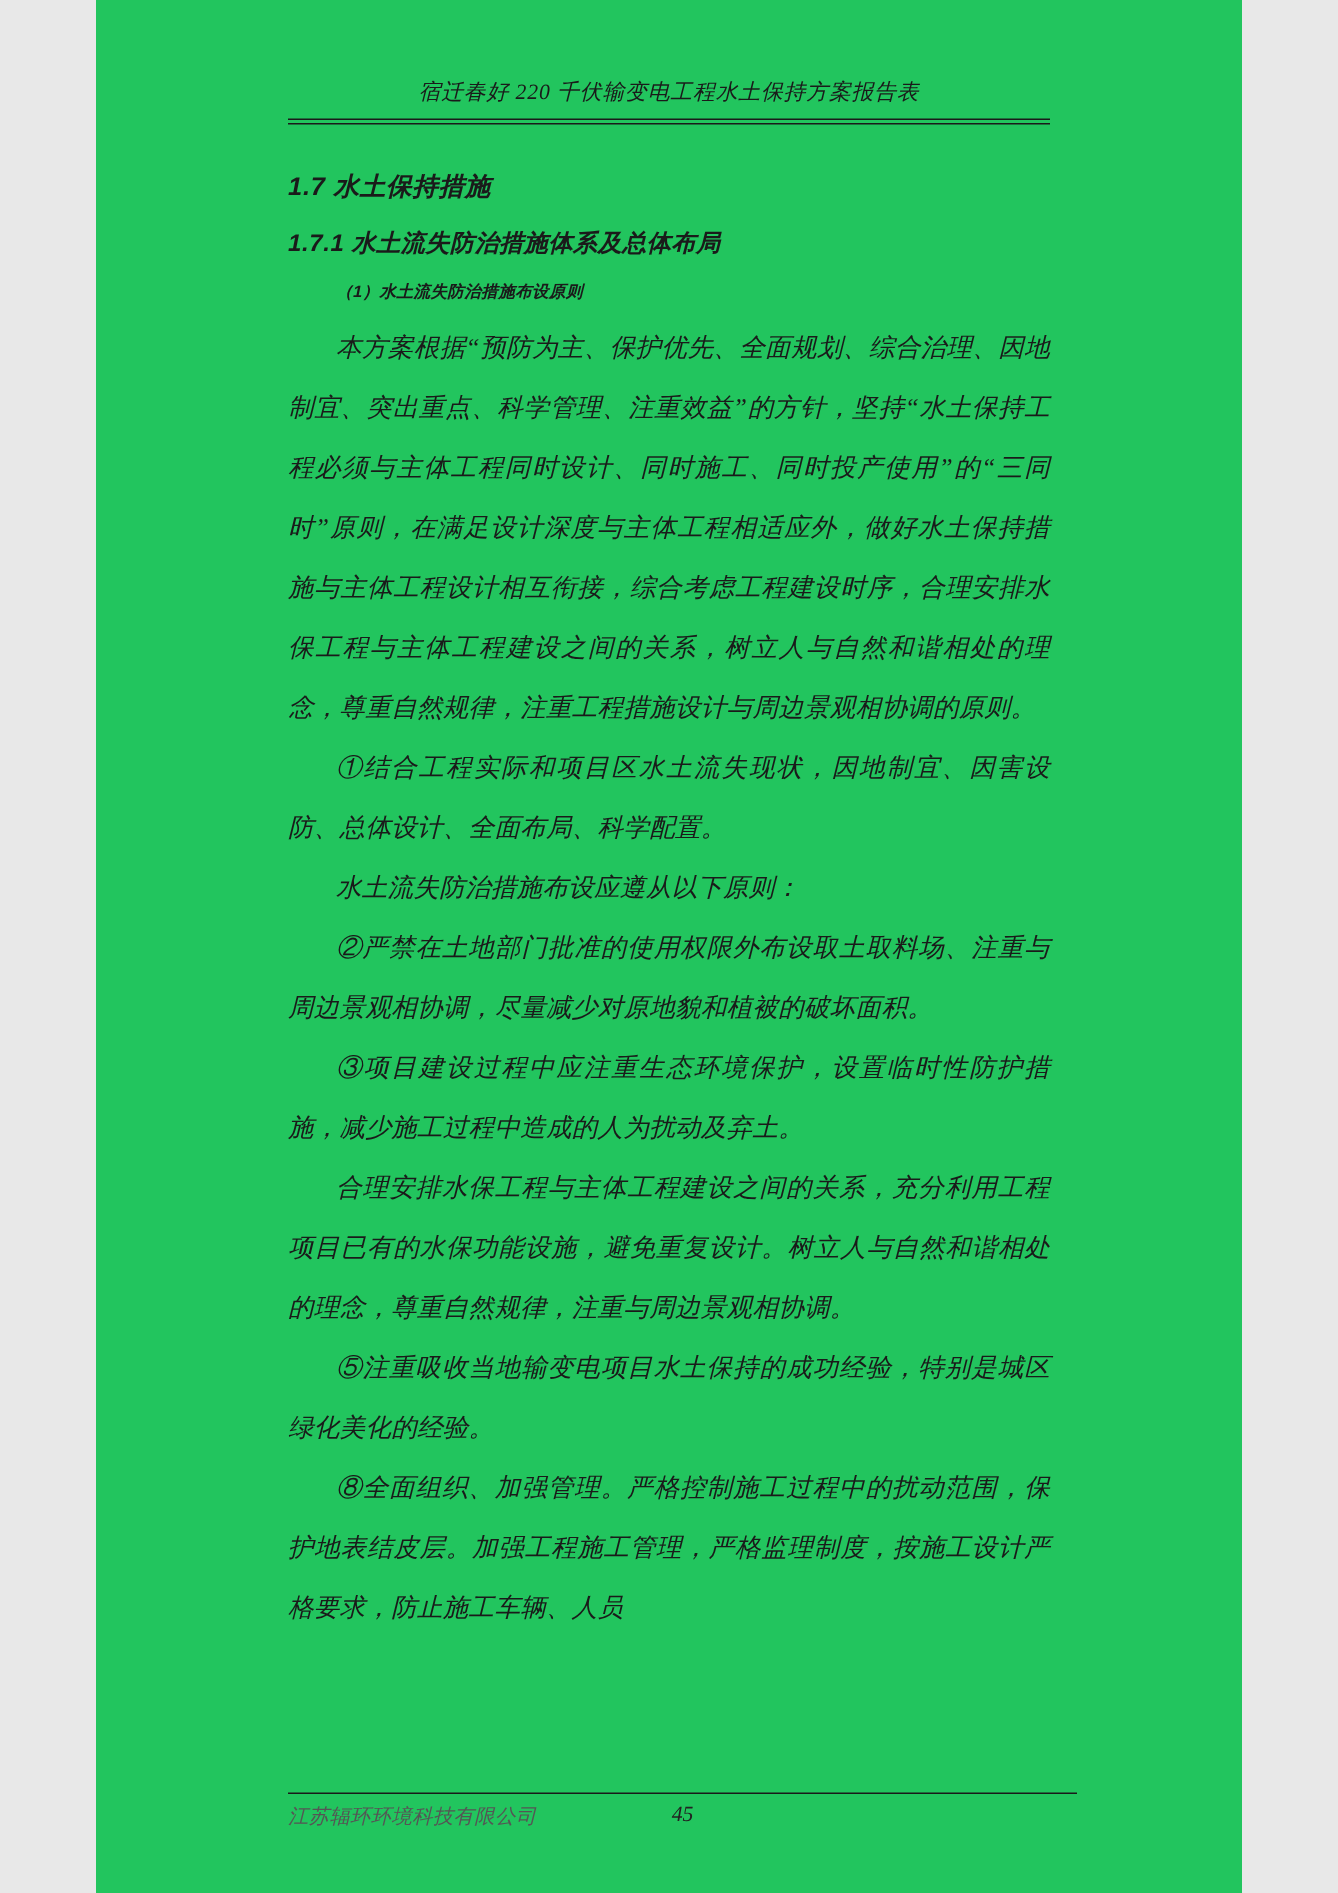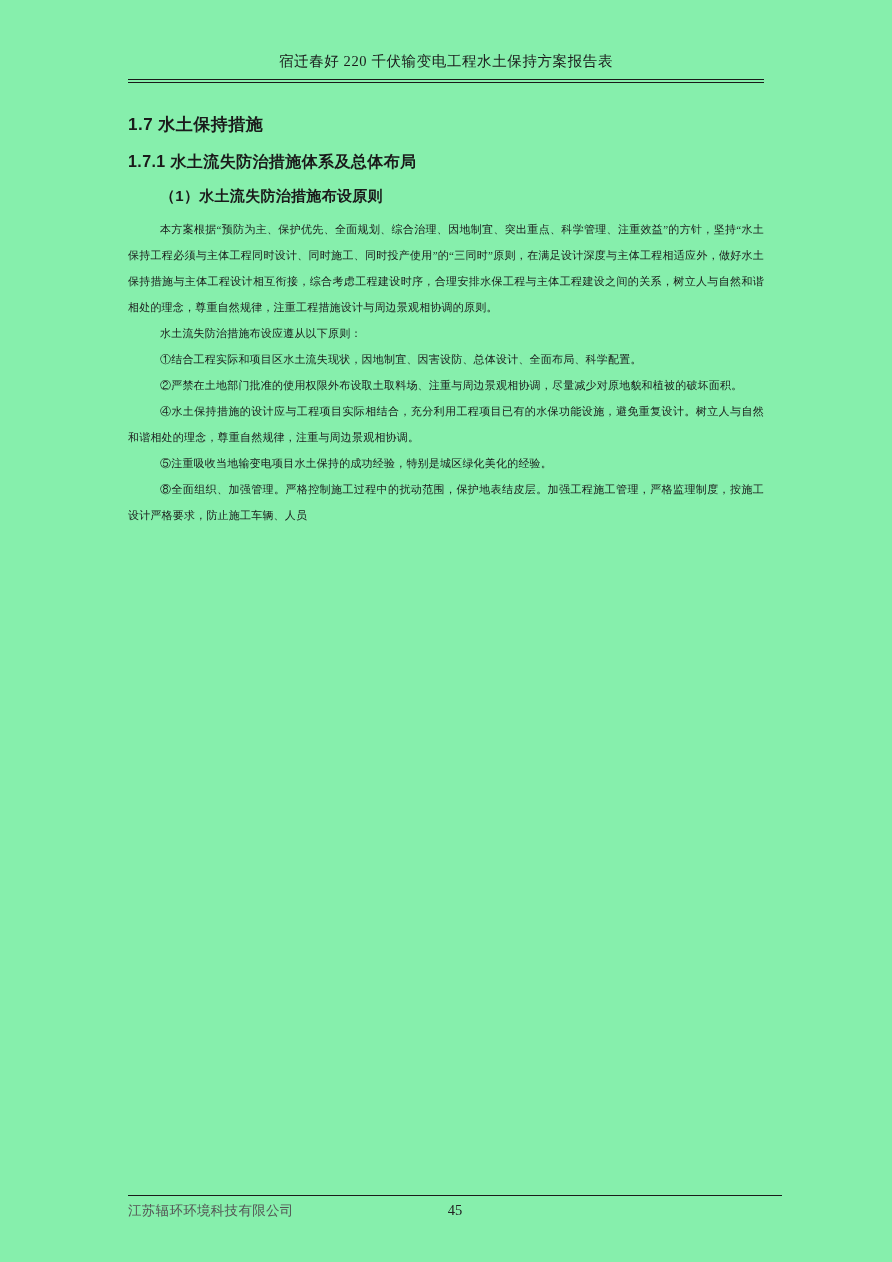--- a/index.html
+++ b/index.html
@@ -2,28 +2,29 @@
 <html><head>
 <meta charset="utf-8">
 <style>
   html, body {
     margin: 0;
     padding: 0;
     background: #e8e8e8;
   }
   .page {
     position: relative;
-    width: 892px;
+    width: 764px;
     height: 1262px;
-    background: #86efac;
+    background: #22c55e;
     margin: 0 auto;
     box-sizing: border-box;
     font-family: "Liberation Serif", "DejaVu Serif", serif;
     color: #1a1a1a;
     overflow: hidden;
+    font-style: italic;
   }
   .content {
     position: absolute;
     left: 128px;
     right: 128px;
     top: 52px;
     bottom: 60px;
   }
   
   .header {
@@ -50,31 +51,31 @@
     font-family: "Liberation Sans", "DejaVu Sans", sans-serif;
   }
   h2.subsec {
     font-size: 16px;
     font-weight: bold;
     margin: 0 0 14px 0;
     letter-spacing: 0.4px;
     font-family: "Liberation Sans", "DejaVu Sans", sans-serif;
   }
   h3.item {
-    font-size: 15px;
+    font-size: 11px;
     font-weight: bold;
     margin: 0 0 10px 0;
     text-indent: 32px;
     letter-spacing: 0.3px;
     font-family: "Liberation Sans", "DejaVu Sans", sans-serif;
   }
   
   p.body {
-    font-size: 11px;
-    line-height: 26px;
+    font-size: 17px;
+    line-height: 40px;
     margin: 0;
     text-align: justify;
     text-justify: inter-ideograph;
     text-indent: 32px;
     letter-spacing: 0.2px;
   }
   p.body.hang {
     text-indent: 32px;
   }
   
@@ -119,24 +120,25 @@
 
     <div class="header">宿迁春好 220 千伏输变电工程水土保持方案报告表</div>
     <div class="header-rule"></div>
     <div class="header-rule2"></div>
 
     <h1 class="sec">1.7 水土保持措施</h1>
     <h2 class="subsec">1.7.1  水土流失防治措施体系及总体布局</h2>
     <h3 class="item">（1）水土流失防治措施布设原则</h3>
 
     <p class="body">本方案根据“预防为主、保护优先、全面规划、综合治理、因地制宜、突出重点、科学管理、注重效益”的方针，坚持“水土保持工程必须与主体工程同时设计、同时施工、同时投产使用”的“三同时”原则，在满足设计深度与主体工程相适应外，做好水土保持措施与主体工程设计相互衔接，综合考虑工程建设时序，合理安排水保工程与主体工程建设之间的关系，树立人与自然和谐相处的理念，尊重自然规律，注重工程措施设计与周边景观相协调的原则。</p>
+    <p class="body">①结合工程实际和项目区水土流失现状，因地制宜、因害设防、总体设计、全面布局、科学配置。</p>
     <p class="body">水土流失防治措施布设应遵从以下原则：</p>
-    <p class="body">①结合工程实际和项目区水土流失现状，因地制宜、因害设防、总体设计、全面布局、科学配置。</p>
     <p class="body">②严禁在土地部门批准的使用权限外布设取土取料场、注重与周边景观相协调，尽量减少对原地貌和植被的破坏面积。</p>
-    <p class="body hang">④水土保持措施的设计应与工程项目实际相结合，充分利用工程项目已有的水保功能设施，避免重复设计。树立人与自然和谐相处的理念，尊重自然规律，注重与周边景观相协调。</p>
+    <p class="body">③项目建设过程中应注重生态环境保护，设置临时性防护措施，减少施工过程中造成的人为扰动及弃土。</p>
+    <p class="body hang">合理安排水保工程与主体工程建设之间的关系，充分利用工程项目已有的水保功能设施，避免重复设计。树立人与自然和谐相处的理念，尊重自然规律，注重与周边景观相协调。</p>
     <p class="body">⑤注重吸收当地输变电项目水土保持的成功经验，特别是城区绿化美化的经验。</p>
     <p class="body">⑧全面组织、加强管理。严格控制施工过程中的扰动范围，保护地表结皮层。加强工程施工管理，严格监理制度，按施工设计严格要求，防止施工车辆、人员</p>
 
   </div>
 
   <div class="footer">
     <div class="footer-rule"></div>
     <div class="footer-row">
       <span class="footer-left">江苏辐环环境科技有限公司</span>
       <span class="footer-page">45</span>

